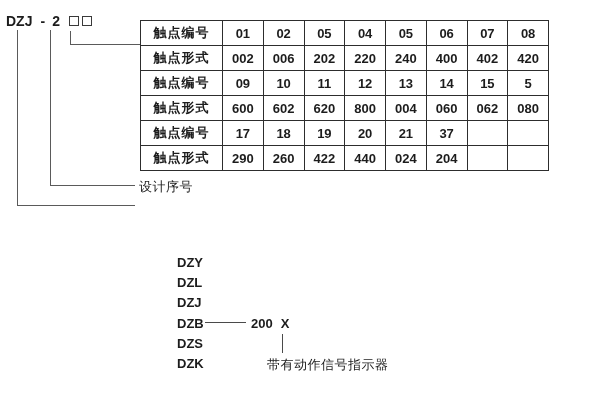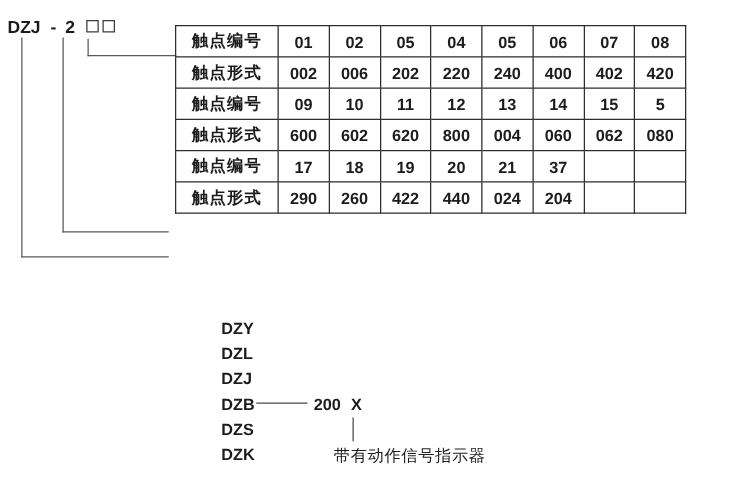--- a/index.html
+++ b/index.html
@@ -168,20 +168,21 @@
         <td>422</td>
         <td>440</td>
         <td>024</td>
         <td>204</td>
         <td></td>
         <td></td>
       </tr>
     </tbody>
   </table>
 
+  <div class="callout callout-design">设计序号</div>
 
   <div class="type-list">
     <div class="type-item">DZY</div>
     <div class="type-item">DZL</div>
     <div class="type-item">DZJ</div>
     <div class="type-item">DZB</div>
     <div class="type-item">DZS</div>
     <div class="type-item">DZK</div>
   </div>
 

